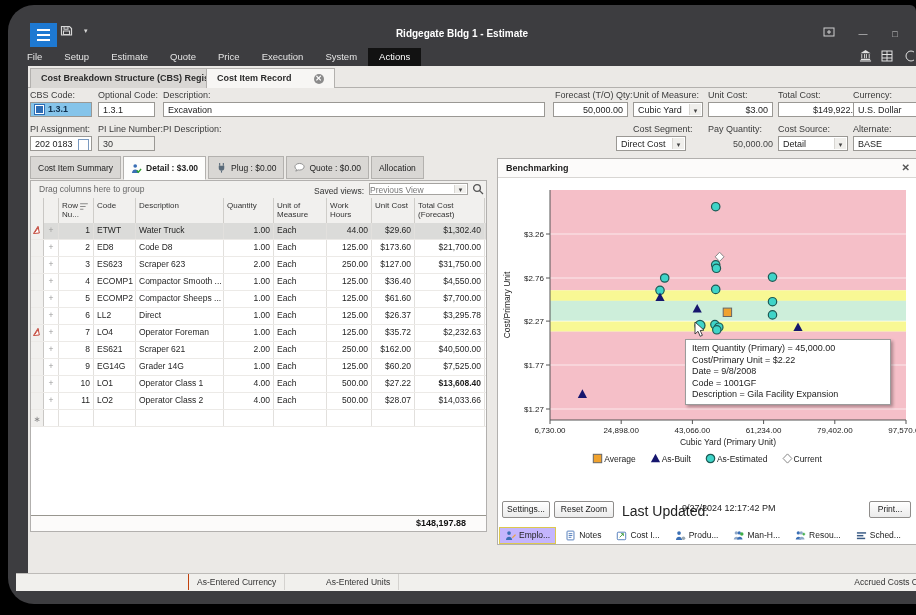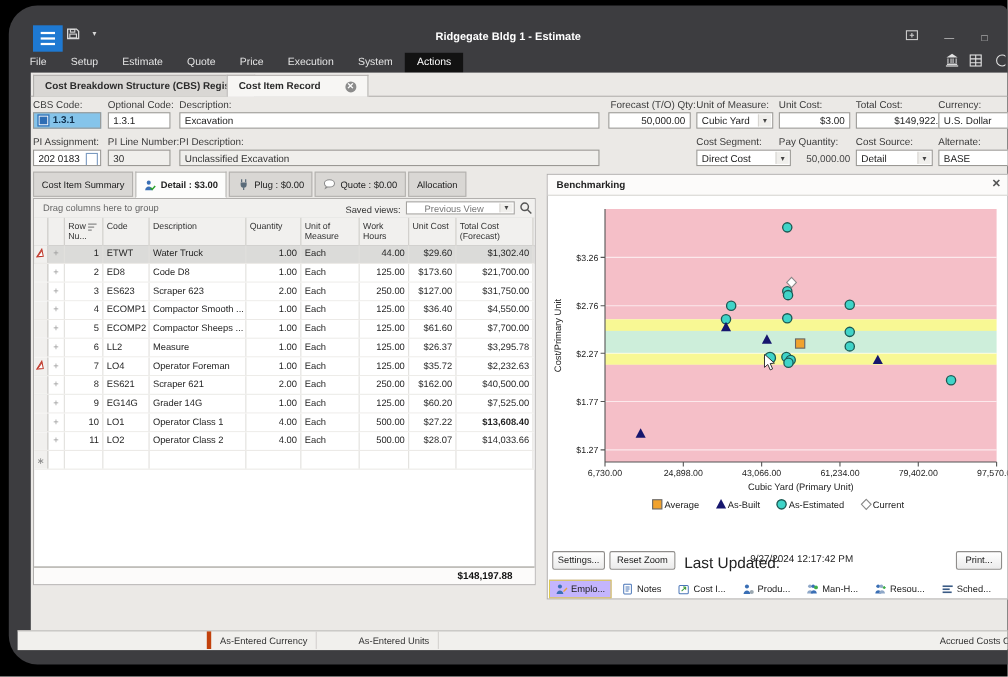--- a/index.html
+++ b/index.html
@@ -55,21 +55,21 @@
   .dtab.active{background:#fdfdfc;height:22px;border-bottom:1px solid #fdfdfc;font-weight:bold}
   .dtab svg{width:11px;height:11px}
   
   .gridpanel{position:absolute;left:2px;top:114px;width:457px;height:352px;background:#fff;
              border:1px solid #b2b0ae;box-sizing:border-box}
   .gtoolbar{position:absolute;left:0;right:0;top:0;height:17px;background:#f1f0ee;
             border-bottom:1px solid #c9c7c4;font-size:8.5px;color:#666;line-height:17px}
   .gtoolbar .hint{padding-left:8px}
   .svlabel{position:absolute;left:283px;top:0;font-size:8.5px;color:#333}
   .svdd{position:absolute;left:338px;top:2px;width:99px;height:12px;background:#fff;border:1px solid #a5a3a0;
-        font-size:8.5px;color:#777;line-height:12px;padding:0 12px 0 16px;box-sizing:border-box;cursor:pointer}
+        font-size:8.5px;color:#777;line-height:12px;padding:0 12px 0 0;box-sizing:border-box;cursor:pointer}
   .svdd .ddcaret{line-height:10px}
   .gsearch{position:absolute;left:441px;top:2px;width:12px;height:12px;cursor:pointer}
   .grow{display:flex}
   .gc{box-sizing:border-box;border-right:1px solid #e2e0dd;padding:0 3px;overflow:hidden;
       white-space:nowrap;font-size:8.5px;color:#1f1f1f}
   .ghead{position:absolute;left:0;right:0;top:17px;height:25px;background:#f1f0ee;border-bottom:1px solid #b7b5b2}
   .ghead .gc{border-right:1px solid #cfcdc9;color:#333;font-size:8px;line-height:9px;
              display:flex;align-items:flex-start;padding-top:3px}
   .gbody{position:absolute;left:0;right:0;top:42px;bottom:16px;overflow:hidden}
   .gbody .grow{height:16px;line-height:15px;border-bottom:1px solid #eceae7;background:#fff;cursor:pointer}
@@ -104,21 +104,21 @@
         white-space:nowrap;cursor:pointer;border:1px solid transparent}
   .btab.active{background:#c4b5fd;border:1px solid #ddc94e}
   .btab svg{width:11px;height:11px}
   
   .footerrow{position:absolute;left:0;right:0;top:479px;height:26px;background:#e7e5e2;border-top:1px solid #b5b3b0}
   .fbtn{position:absolute;top:4px;height:17px;border:1px solid #8f8d8b;background:linear-gradient(#fefefe,#ececec);
         border-radius:2px;font-size:9px;text-align:center;line-height:16px;color:#1b1b1b;cursor:pointer;box-sizing:border-box}
   .fbtn.focused{border:1px solid #3f82c9;box-shadow:inset 0 0 0 1px #8ab4e2}
   .statusbar{position:absolute;left:-12px;right:0;top:507px;height:17px;background:#f1f0ed;border-top:1px solid #bdbbb8}
   .sbitem{position:absolute;top:0;font-size:8.5px;color:#333;line-height:16px;padding:0 8px;
-          border-left:4px solid #c2410c;border-right:1px solid #d4d2cf;white-space:nowrap}
+          border-left:1px solid #c2410c;border-right:1px solid #d4d2cf;white-space:nowrap}
 </style>
 </head>
 <body>
 
 <div id="stage">
   <div class="frame"></div>
 
   <div class="titlebar">
     <div class="hamburger">
         <span></span>
@@ -211,22 +211,21 @@
     <div class="flabel" style="left:605px;top:58px">Cost Segment:</div>
     <div class="flabel" style="left:680px;top:58px">Pay Quantity:</div>
     <div class="flabel" style="left:750px;top:58px">Cost Source:</div>
     <div class="flabel" style="left:825px;top:58px">Alternate:</div>
 
     <div class="ffield" style="left:2px;top:70px;width:62px">
       <span>202 0183</span>
       <span class="docicon"></span>
     </div>
     <div class="ffield ro" style="left:70px;top:70px;width:57px">30</div>
-    <div class="ffield ro" style="left:135px;top:70px;width:382px">Unclassified Excavation</div>
-    <div class="ffield dd" style="left:605px;top:70px;width:86px">
+    <div class="ffield dd" style="left:588px;top:70px;width:70px">
       <span>Direct Cost</span>
       <span class="ddcaret">▾</span>
     </div>
     <div class="plaintext" style="left:680px;top:73px;width:65px">50,000.00</div>
     <div class="ffield dd" style="left:750px;top:70px;width:70px">
       <span>Detail</span>
       <span class="ddcaret">▾</span>
     </div>
     <div class="ffield" style="left:825px;top:70px;width:91px">BASE</div>
 
@@ -379,21 +378,21 @@
             <div class="gc " style="width: 53px;">Each</div>
             <div class="gc r" style="width: 45px;">125.00</div>
             <div class="gc r" style="width: 43px;">$61.60</div>
             <div class="gc r" style="width: 70px;">$7,700.00</div>
           </div>
           <div class="grow">
             <div class="gc warncell" style="width: 13px;"></div>
             <div class="gc pluscell" style="width: 15px;">+</div>
             <div class="gc r" style="width: 35px;">6</div>
             <div class="gc " style="width: 42px;">LL2</div>
-            <div class="gc " style="width: 88px;">Measure</div>
+            <div class="gc " style="width: 88px;">Direct</div>
             <div class="gc r" style="width: 50px;">1.00</div>
             <div class="gc " style="width: 53px;">Each</div>
             <div class="gc r" style="width: 45px;">125.00</div>
             <div class="gc r" style="width: 43px;">$26.37</div>
             <div class="gc r" style="width: 70px;">$3,295.78</div>
           </div>
           <div class="grow">
             <div class="gc warncell" style="width: 13px;"><span style="display:inline-flex;width:10px;height:10px">
                 <svg viewBox="0 0 12 12">
                   <path d="M1.8 10.2L7.2 1.6l1.6 8z" fill="#fff" stroke="#c0392b" stroke-width="1.1"></path>
@@ -532,20 +531,27 @@
             <circle cx="218.8" cy="150.8" r="4.2" fill="#3fd4c8" stroke="#1c5a54" stroke-width="1.2"></circle>
             <circle cx="366.6" cy="166.7" r="4.2" fill="#3fd4c8" stroke="#1c5a54" stroke-width="1.2"></circle>
             <circle cx="202" cy="146.4" r="5" fill="#3fd4c8" stroke="#1c5a54" stroke-width="1.2"></circle>
             <path d="M84.4 210.29999999999998L79.80000000000001 218.9L89 218.9Z" fill="#16166e"></path>
             <path d="M162 113.5L157.4 122.1L166.6 122.1Z" fill="#16166e"></path>
             <path d="M199.2 124.89999999999999L194.6 133.5L203.79999999999998 133.5Z" fill="#16166e"></path>
             <path d="M300 143.39999999999998L295.4 152L304.6 152Z" fill="#16166e"></path>
             <rect x="225.20000000000002" y="129.10000000000002" width="8.4" height="8.4" fill="#f0a22e" stroke="#666"></rect>
             <path d="M221.6 73.2L226 77.8L221.6 82.39999999999999L217.2 77.8Z" fill="#ffffff" stroke="#888"></path>
           </svg></div>
+      <div class="btooltip" id="chartTooltip">
+          <div>Item Quantity (Primary) = 45,000.00</div>
+          <div>Cost/Primary Unit = $2.22</div>
+          <div>Date = 9/8/2008</div>
+          <div>Code = 1001GF</div>
+          <div>Description = Gila Facility Expansion</div>
+        </div>
       <div class="bcursor">
         <svg width="12" height="16" viewBox="0 0 12 16">
             <path d="M1 0l0 12 3-2.7 2.2 5 2.2-1-2.2-4.8 3.8-.4z" fill="#fff" stroke="#333" stroke-width="0.9"></path>
           </svg>
       </div>
       <div class="blegend" id="markerLegend" style="top:294px">
           <div class="entry">
             <svg width="11" height="11" viewBox="0 0 11 11">
               <rect x="1.2999999999999998" y="1.2999999999999998" width="8.4" height="8.4" fill="#f0a22e" stroke="#666"></rect>
             </svg>

